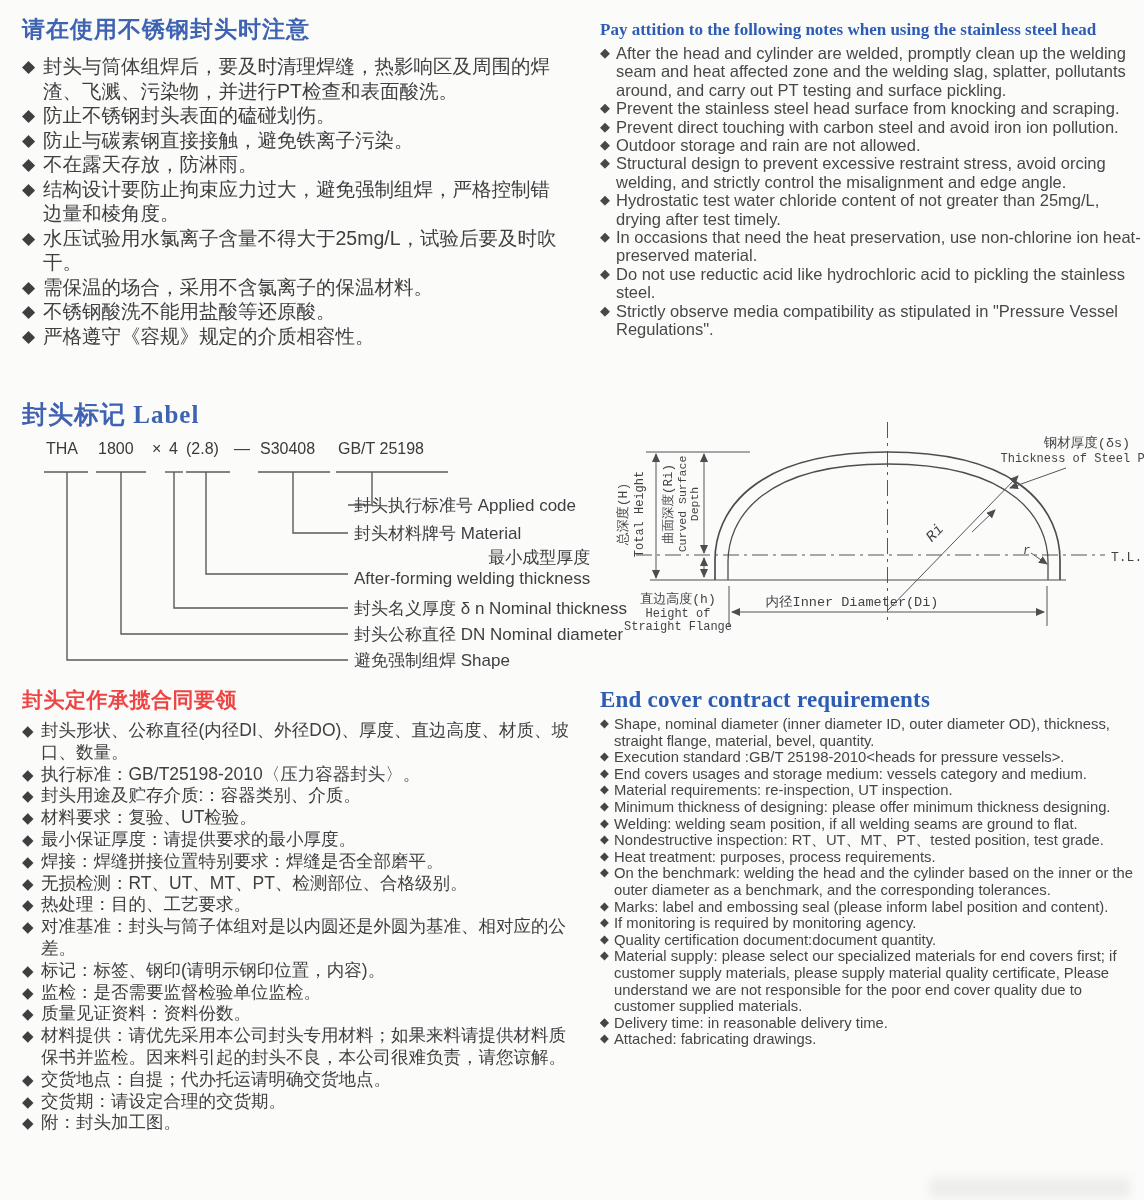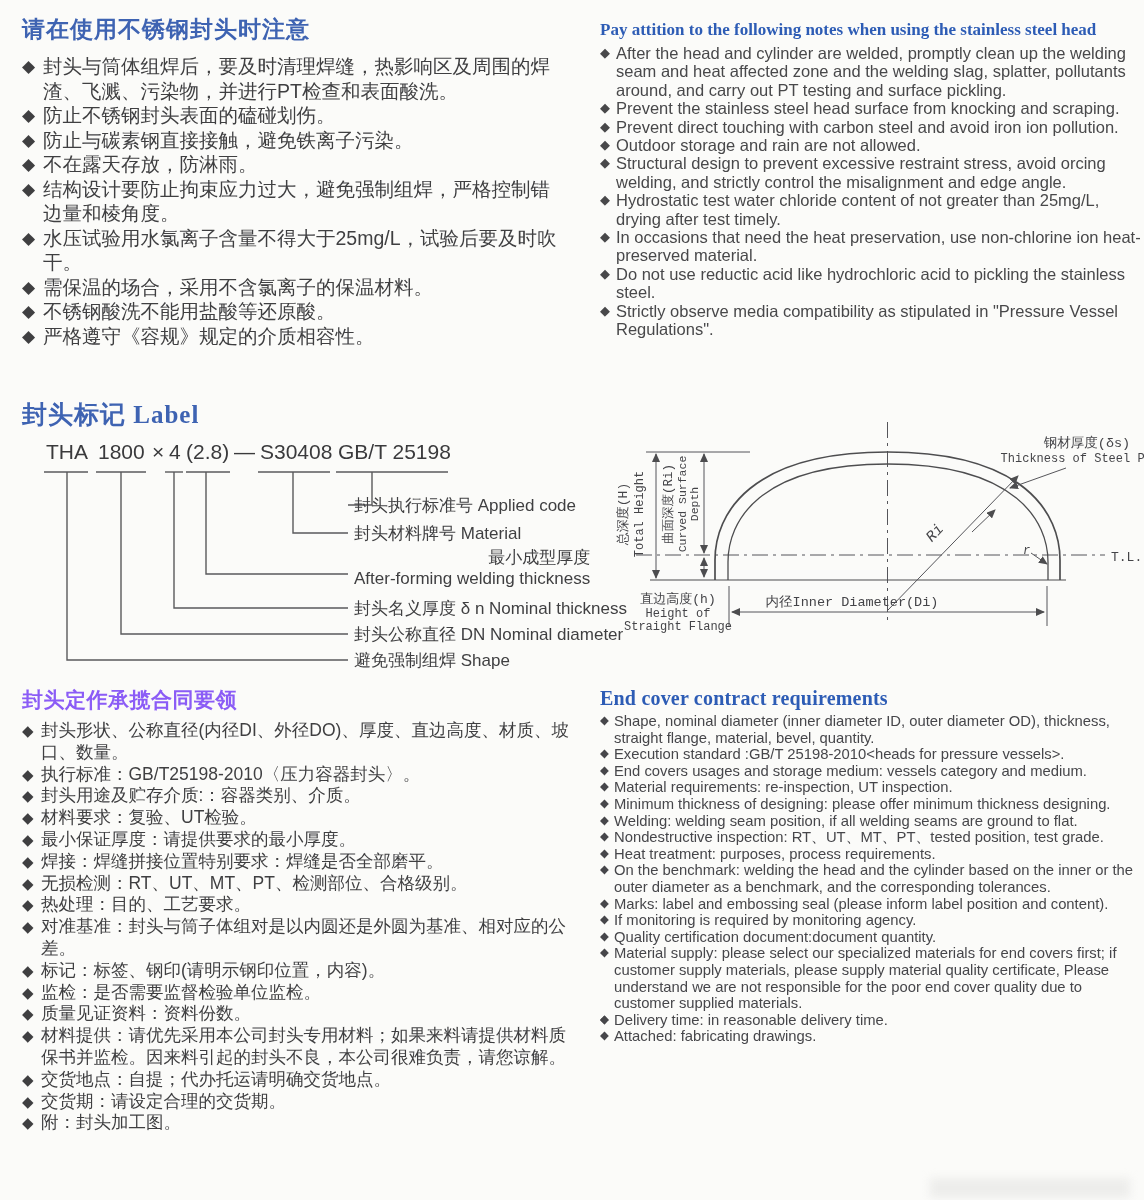--- a/index.html
+++ b/index.html
@@ -23,43 +23,43 @@
   
   .notes-en { left:600px; top:20px; width:544px; }
   .notes-en h2 { font-size:17px; color:#2d5cb5; white-space:nowrap; letter-spacing:0; }
   .en-list { margin-top:4px; }
   .en-list .b-item { position:relative; padding-left:16px; font-size:16.5px; line-height:18.4px; color:#48484a; }
   .en-list .diamond { position:absolute; left:0; top:0px; font-size:13px; }
 
   
   .label-sec { left:22px; top:398px; width:620px; height:290px; }
   .label-sec h2 { font-size:25px; color:#3e63b2; letter-spacing:1px; }
-  .code-line { position:absolute; left:0; top:42px; width:620px; height:28px; font-size:21px; color:#3a3a3c; }
+  .code-line { position:absolute; left:0; top:42px; width:620px; height:28px; font-size:16px; color:#3a3a3c; }
   .code-line span { position:absolute; top:0; white-space:nowrap; }
   .callout { position:absolute; left:332px; font-size:17px; color:#3f3f41; white-space:nowrap;text-align:right; }
   .callout .l2 { display:block; }
   .lines-svg { position:absolute; left:0; top:72px; width:620px; height:212px; }
   .lines-svg line, .lines-svg path { stroke:#5a5a5c; stroke-width:1.4; fill:none; }
 
   
   .diagram-wrap { position:absolute; left:600px; top:414px; width:544px; height:256px;font-family:Liberation Mono, monospace; }
   .diagram-wrap svg { overflow:visible; }
   .dg { stroke:#4d4d4f; fill:none; }
   .dg-thin { stroke:#55555a; stroke-width:1; fill:none; }
   .dg-text { fill:#444448; stroke:none; }
 
   
   .contract-cn { left:22px; top:686px; width:548px; }
-  .contract-cn h2 { font-size:21px; color:#8b5cf6; letter-spacing:0.5px; }
+  .contract-cn h2 { font-size:21px; color:#ef4444; letter-spacing:0.5px; }
   .cn2-list { margin-top:6px; }
   .cn2-list .b-item { position:relative; padding-left:19px; font-size:17.5px; line-height:21.8px; }
   .cn2-list .diamond { position:absolute; left:0; top:0; font-size:15px; }
 
   .contract-en { left:600px; top:687px; width:538px; }
-  .contract-en h2 { font-size:20px; color:#2d5cb5; letter-spacing:0.2px; }
+  .contract-en h2 { font-size:23px; color:#2d5cb5; letter-spacing:0.2px; }
   .en2-list { margin-top:3px; }
   .en2-list .b-item { position:relative; padding-left:14px; font-size:14.8px; line-height:16.6px; color:#46464a; }
   .en2-list .diamond { position:absolute; left:0; top:-1px; font-size:11.5px; }
 
   
   .ghost { position:absolute; left:930px; top:1178px; width:200px; height:20px;
            background:#ededeb; filter:blur(4px); }
 </style>
 </head>
 <body>

